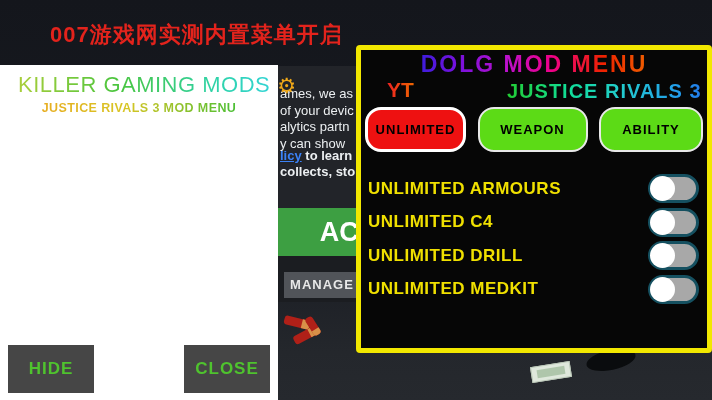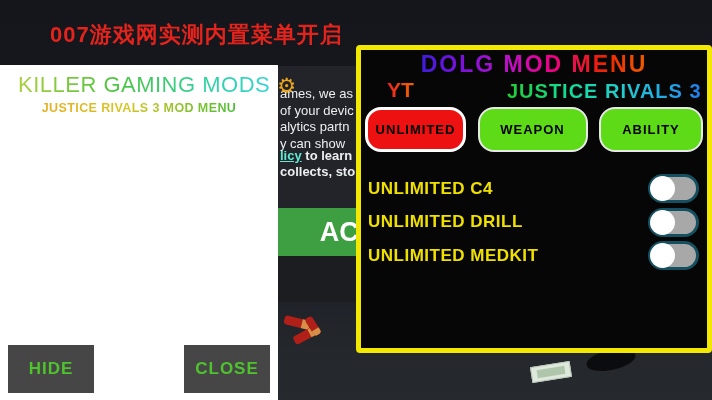--- a/index.html
+++ b/index.html
@@ -16,21 +16,21 @@
   }
   
   .bg-dialog {
     position:absolute; left:272px; top:66px; width:120px; height:236px; z-index:1;
     background:#222429; overflow:hidden;
   }
   .dlg-lines { position:absolute; left:8px; top:20px; width:120px;
     color:#eceff1; font-size:13px; font-weight:normal; line-height:16.5px; white-space:nowrap; }
   .dlg-lines2 { position:absolute; left:8px; top:82px; width:120px;
     color:#eceff1; font-size:13px; font-weight:bold; line-height:16px; white-space:nowrap; }
-  .dlg-link { color:#5eead4; text-decoration:underline; }
+  .dlg-link { color:#3b82f6; text-decoration:underline; }
   .accept-btn {
     position:absolute; left:0px; top:142px; width:130px; height:48px;
     background:#3d9f42; color:#fff; font-size:27px; font-weight:bold;
     line-height:48px; padding-left:24px; white-space:nowrap; border:0;
   }
   .manage-strip { position:absolute; left:0; top:190px; width:120px; height:46px; background:#1b1d21; }
   .manage-btn {
     position:absolute; left:12px; top:206px; width:76px; height:26px;
     background:#515459; color:#e8e8e8; font-size:13px; font-weight:bold; letter-spacing:1px;
     line-height:26px; text-align:center; border:0; white-space:nowrap;
@@ -120,20 +120,21 @@
   <div class="bg-dialog">
     <div class="dlg-lines" style="white-space:pre-line;">ames, we as
 of your devic
 alytics partn
 y can show</div>
     <div class="dlg-lines2"><span class="dlg-link">licy</span><span> to learn</span><br>
       <span>collects, stores</span>
     </div>
     <button class="accept-btn">ACC</button>
     <div class="manage-strip"></div>
+    <button class="manage-btn">MANAGE</button>
   </div>
 
   <div class="shell shell1">
       <span class="tip"></span>
     </div>
   <div class="shell shell2">
       <span class="tip"></span>
     </div>
   <div class="shell shell3">
       <span class="tip"></span>
@@ -161,20 +162,26 @@
       <span class="rp-yt">YT</span>
       <span class="rp-subtitle">JUSTICE RIVALS 3 MOD</span>
     </div>
     <div class="rp-tabs">
       <button class="tab-btn tab-red">UNLIMITED</button>
       <button class="tab-btn tab-green">WEAPON</button>
       <button class="tab-btn tab-green2">ABILITY</button>
     </div>
     <div class="rp-toggles">
       <div class="toggle-row">
+        <span class="t-label">UNLIMITED ARMOURS</span>
+        <span class="switch">
+            <span class="knob"></span>
+          </span>
+      </div>
+      <div class="toggle-row">
         <span class="t-label">UNLIMITED C4</span>
         <span class="switch">
             <span class="knob"></span>
           </span>
       </div>
       <div class="toggle-row">
         <span class="t-label">UNLIMITED DRILL</span>
         <span class="switch">
             <span class="knob"></span>
           </span>

